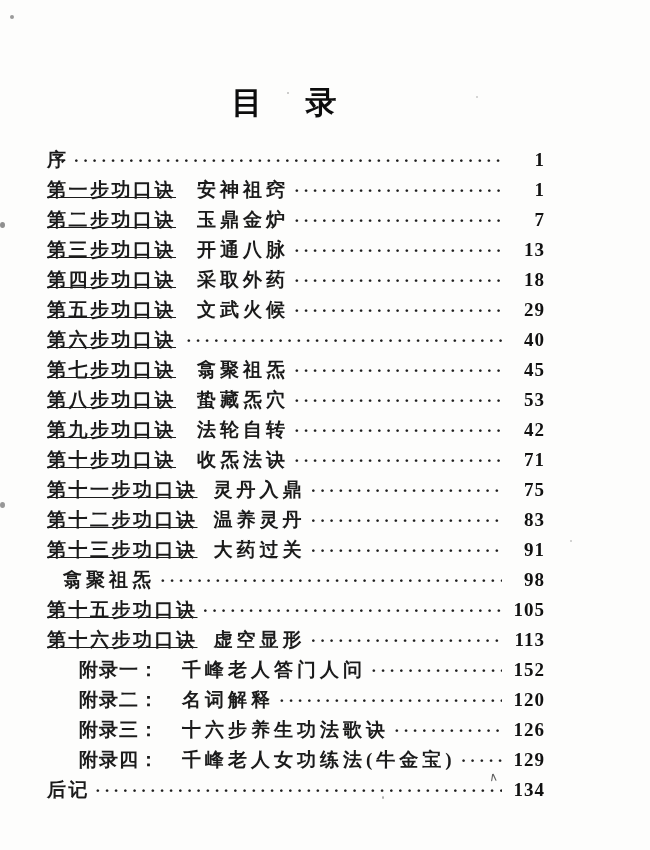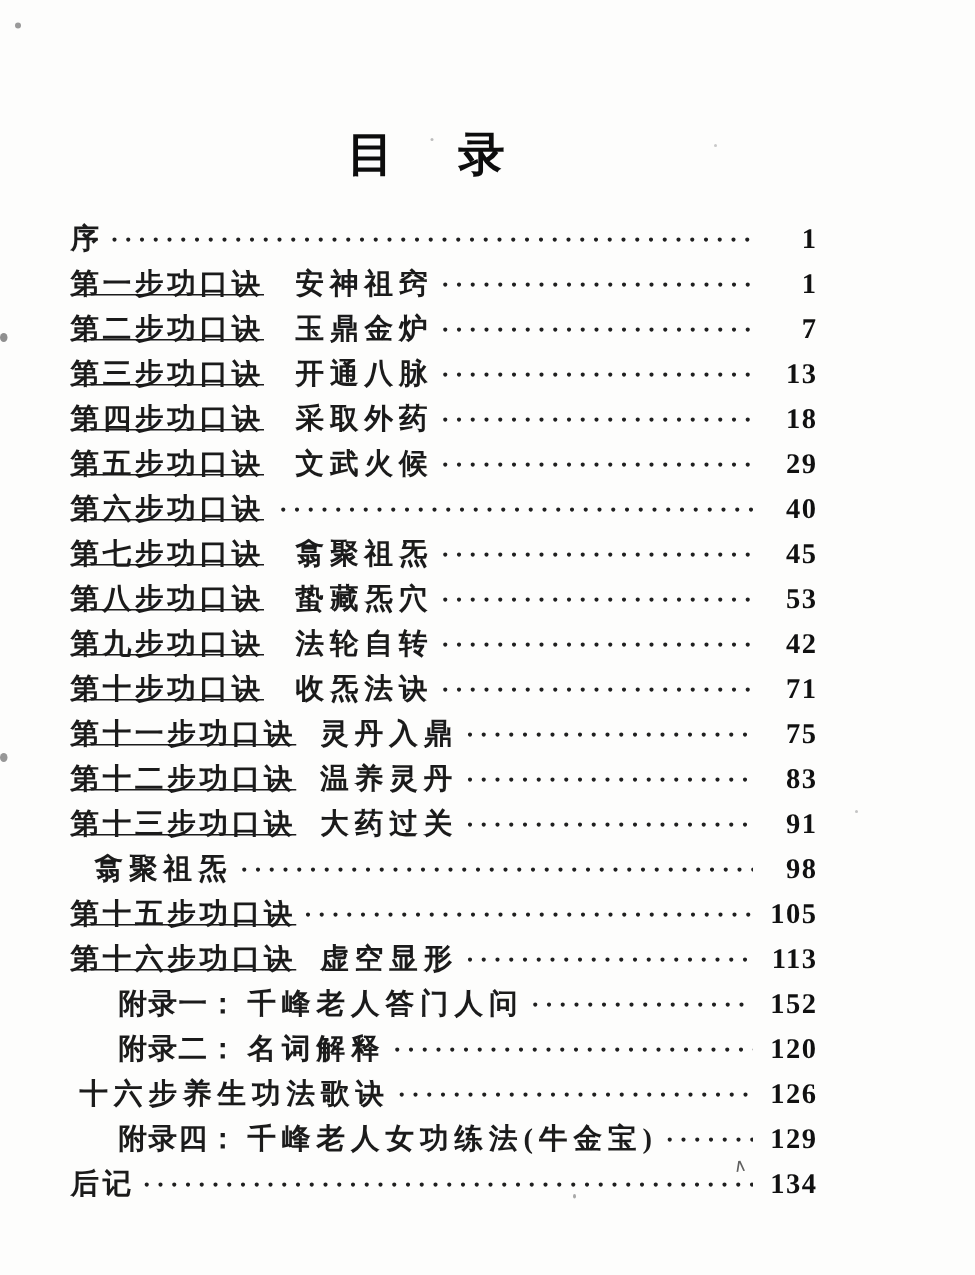--- a/index.html
+++ b/index.html
@@ -48,21 +48,21 @@
   }
   .row.step .label { min-width: 134px; text-decoration: underline; }
   .row.appendix .label { letter-spacing: 1px; margin-left: 32px; }
   .row .ctitle {
     font-size: 19px;
     font-weight: 700;
     letter-spacing: 4px;
     flex: 0 0 auto;
   }
   .row.step .ctitle { margin-left: 16px; }
-  .row.appendix .ctitle { margin-left: 6px; }
+  .row.appendix .ctitle { margin-left: 23px; }
   .row .leader {
     flex: 1 1 auto;
     overflow: hidden;
     white-space: nowrap;
     font-size: 17px;
     font-weight: 700;
     letter-spacing: 3.5px;
     margin-left: 5px;
     margin-right: 3px;
     color: #1f1f1f;
@@ -205,20 +205,21 @@
       <span class="leader">··························································································</span>
       <span class="pagenum">152</span>
     </div>
       <div class="row appendix">
       <span class="label">附录二：</span>
       <span class="ctitle">名词解释</span>
       <span class="leader">··························································································</span>
       <span class="pagenum">120</span>
     </div>
       <div class="row appendix">
+      <span class="label">附录三：</span>
       <span class="ctitle">十六步养生功法歌诀</span>
       <span class="leader">··························································································</span>
       <span class="pagenum">126</span>
     </div>
       <div class="row appendix">
       <span class="label">附录四：</span>
       <span class="ctitle">千峰老人女功练法(牛金宝)</span>
       <span class="leader">··························································································</span>
       <span class="pagenum">129</span>
     </div>

